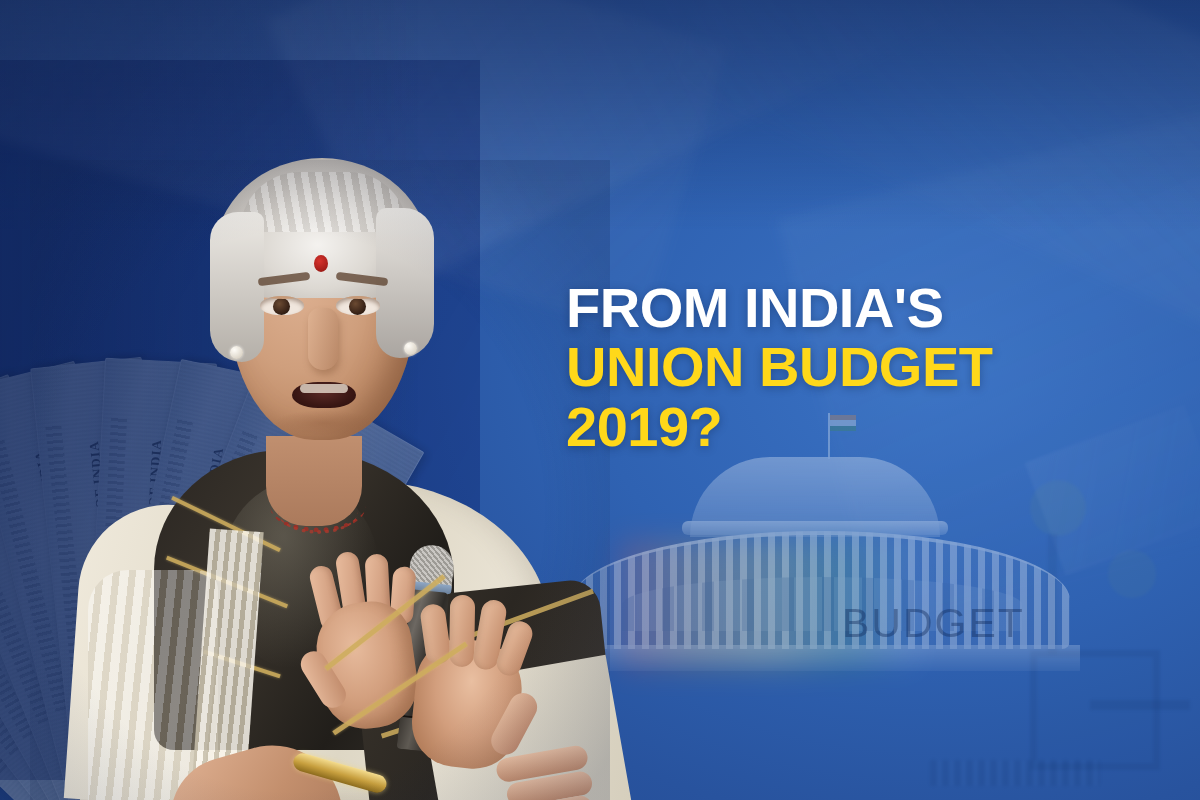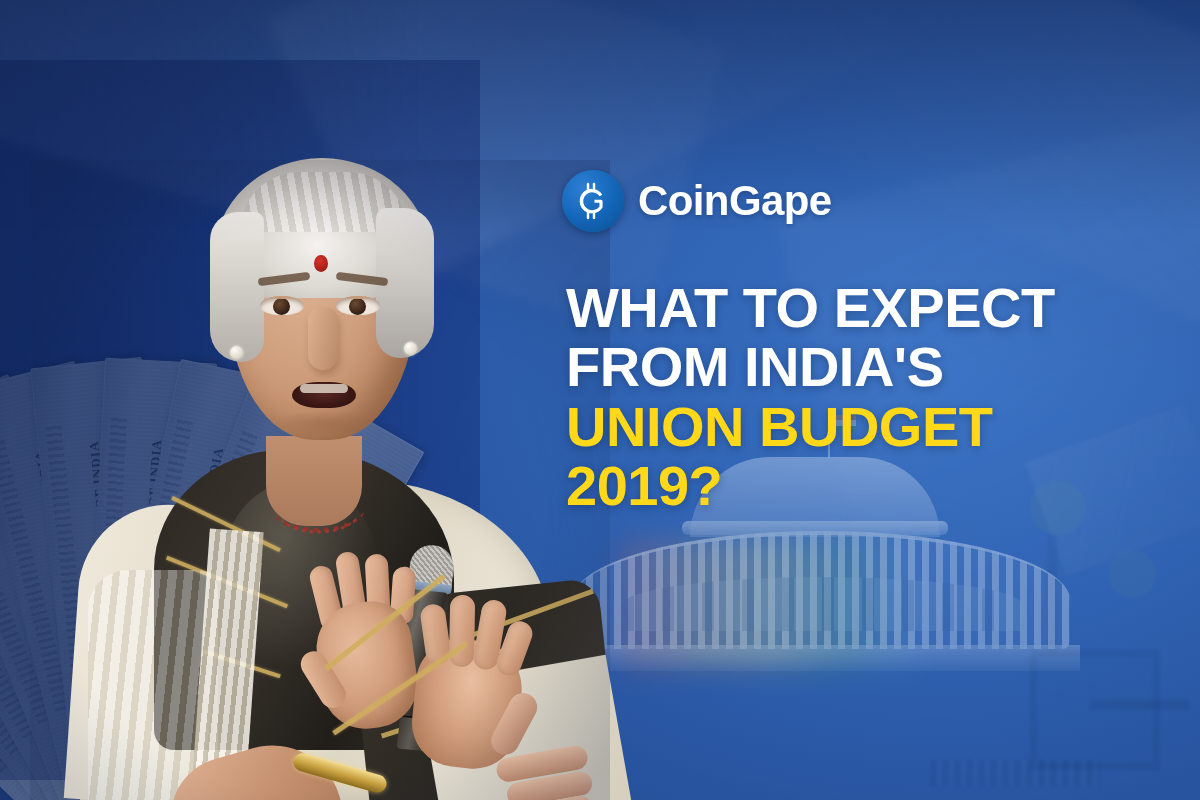--- a/index.html
+++ b/index.html
@@ -544,20 +544,21 @@
   <div id="parliament">
     <div class="p-flagpole"></div>
     <div class="p-flag"></div>
     <div class="p-dome"></div>
     <div class="p-dome-band"></div>
     <div class="p-colonnade"></div>
     <div class="p-arcade"></div>
     <div class="p-base"></div>
   </div>
 
+  <div id="wm-budget">BUDGET</div>
 
   <div id="notes">
     <div class="note" style="transform: rotate(-46deg)">
       <div class="note-ghost"></div>
 
       <div class="note-hindi">भारतीय रिज़र्व बैंक</div>
       <div class="note-seal"></div>
       <div class="note-denom">500</div>
       <div class="note-serial">74P 101</div>
     </div>
@@ -686,36 +687,20 @@
     </div>
 
     <div class="gold-stripe" id="gs3"></div>
     <div class="gold-stripe" id="gs4"></div>
 
     <div id="forearm"></div>
     <div id="bracelet"></div>
   </div>
   <div id="person-shadow"></div>
 
-  <div id="logo">
-    <div id="logo-mark">
-      <svg width="44" height="44" viewBox="0 0 44 44" aria-hidden="true">
-        <g stroke="#ffffff" fill="none" stroke-width="2.4" stroke-linecap="round">
-          <line x1="17" y1="5" x2="17" y2="11"></line>
-          <line x1="23" y1="5" x2="23" y2="11"></line>
-          <line x1="17" y1="33" x2="17" y2="39"></line>
-          <line x1="23" y1="33" x2="23" y2="39"></line>
-        </g>
-        <path d="M21 11 A11 11 0 1 0 21 33" stroke="#ffffff" stroke-width="2.6" fill="none"></path>
-        <path d="M30 16.5 A10.5 10.5 0 1 0 30 28 L30 22.3 L23.5 22.3" stroke="#ffffff" stroke-width="3.1" fill="none" stroke-linejoin="round"></path>
-      </svg>
-    </div>
-    <div id="logo-text">CoinGape</div>
-  </div>
 
   <div id="headline">
-    <div class="hl-line hl-white">WHAT TO EXPECT</div>
     <div class="hl-line hl-white">FROM INDIA'S</div>
     <div class="hl-line hl-yellow">UNION BUDGET</div>
     <div class="hl-line hl-yellow">2019?</div>
   </div>
 
 </div>
 
 </body></html>

